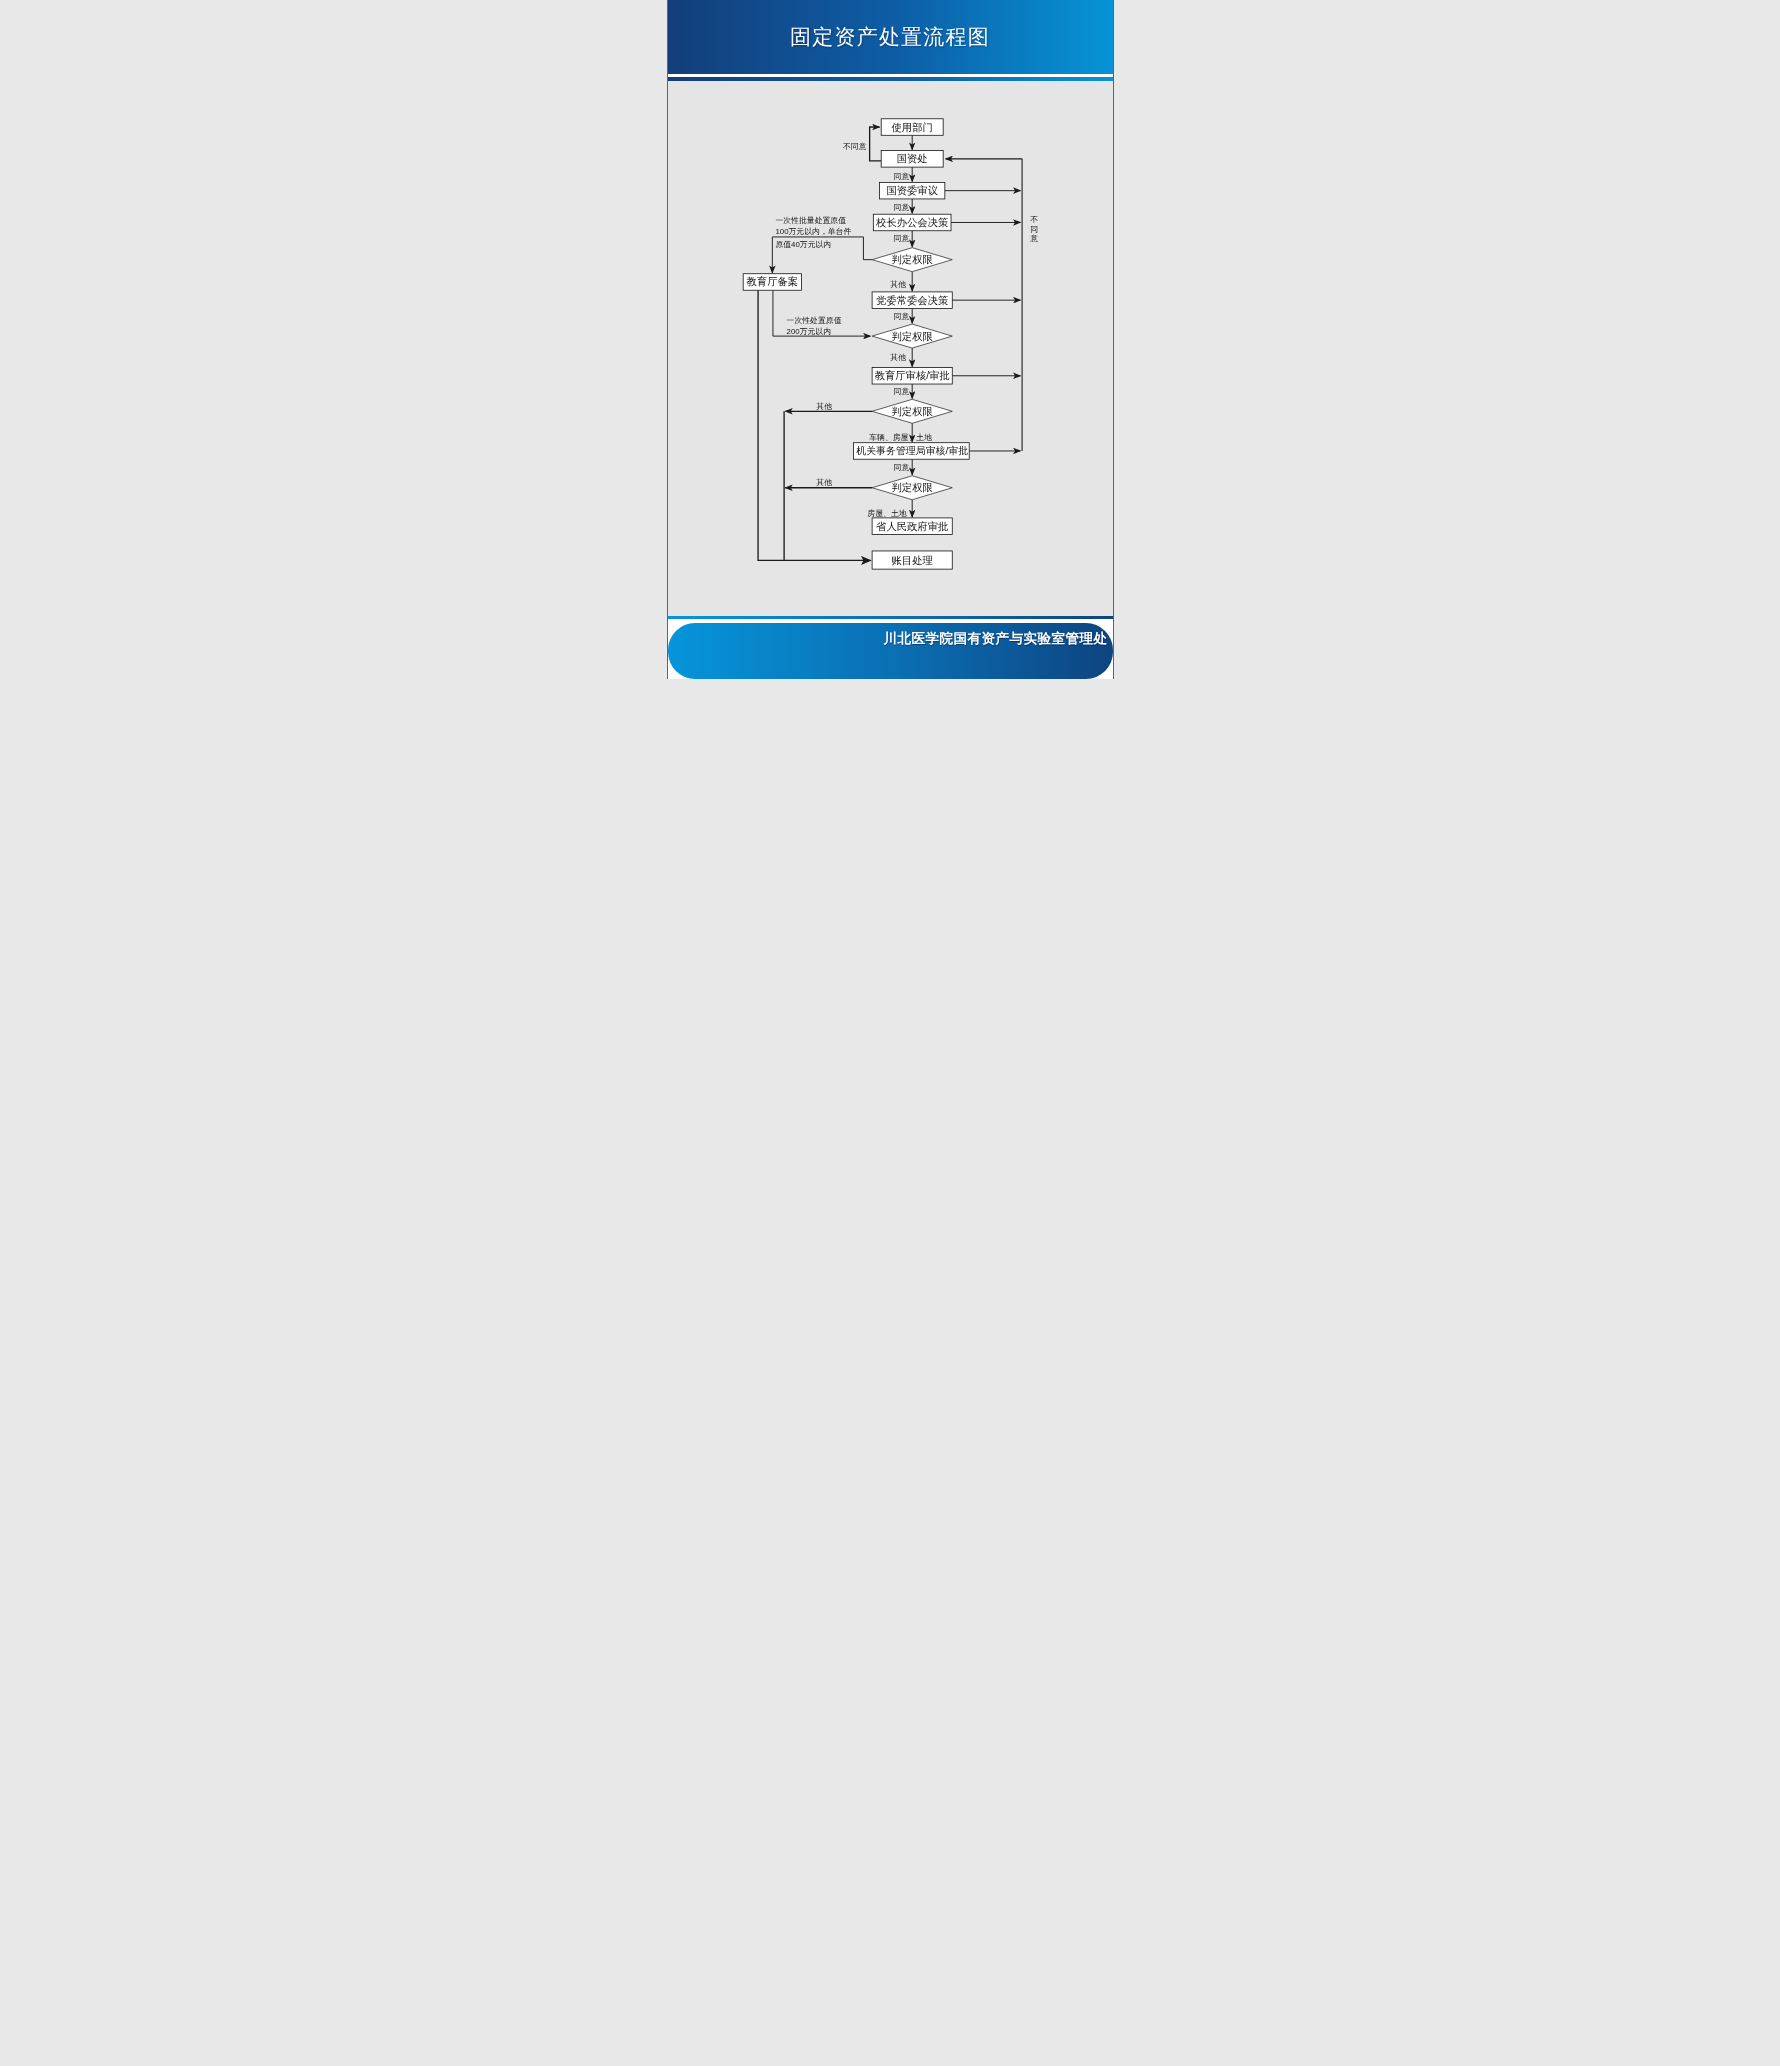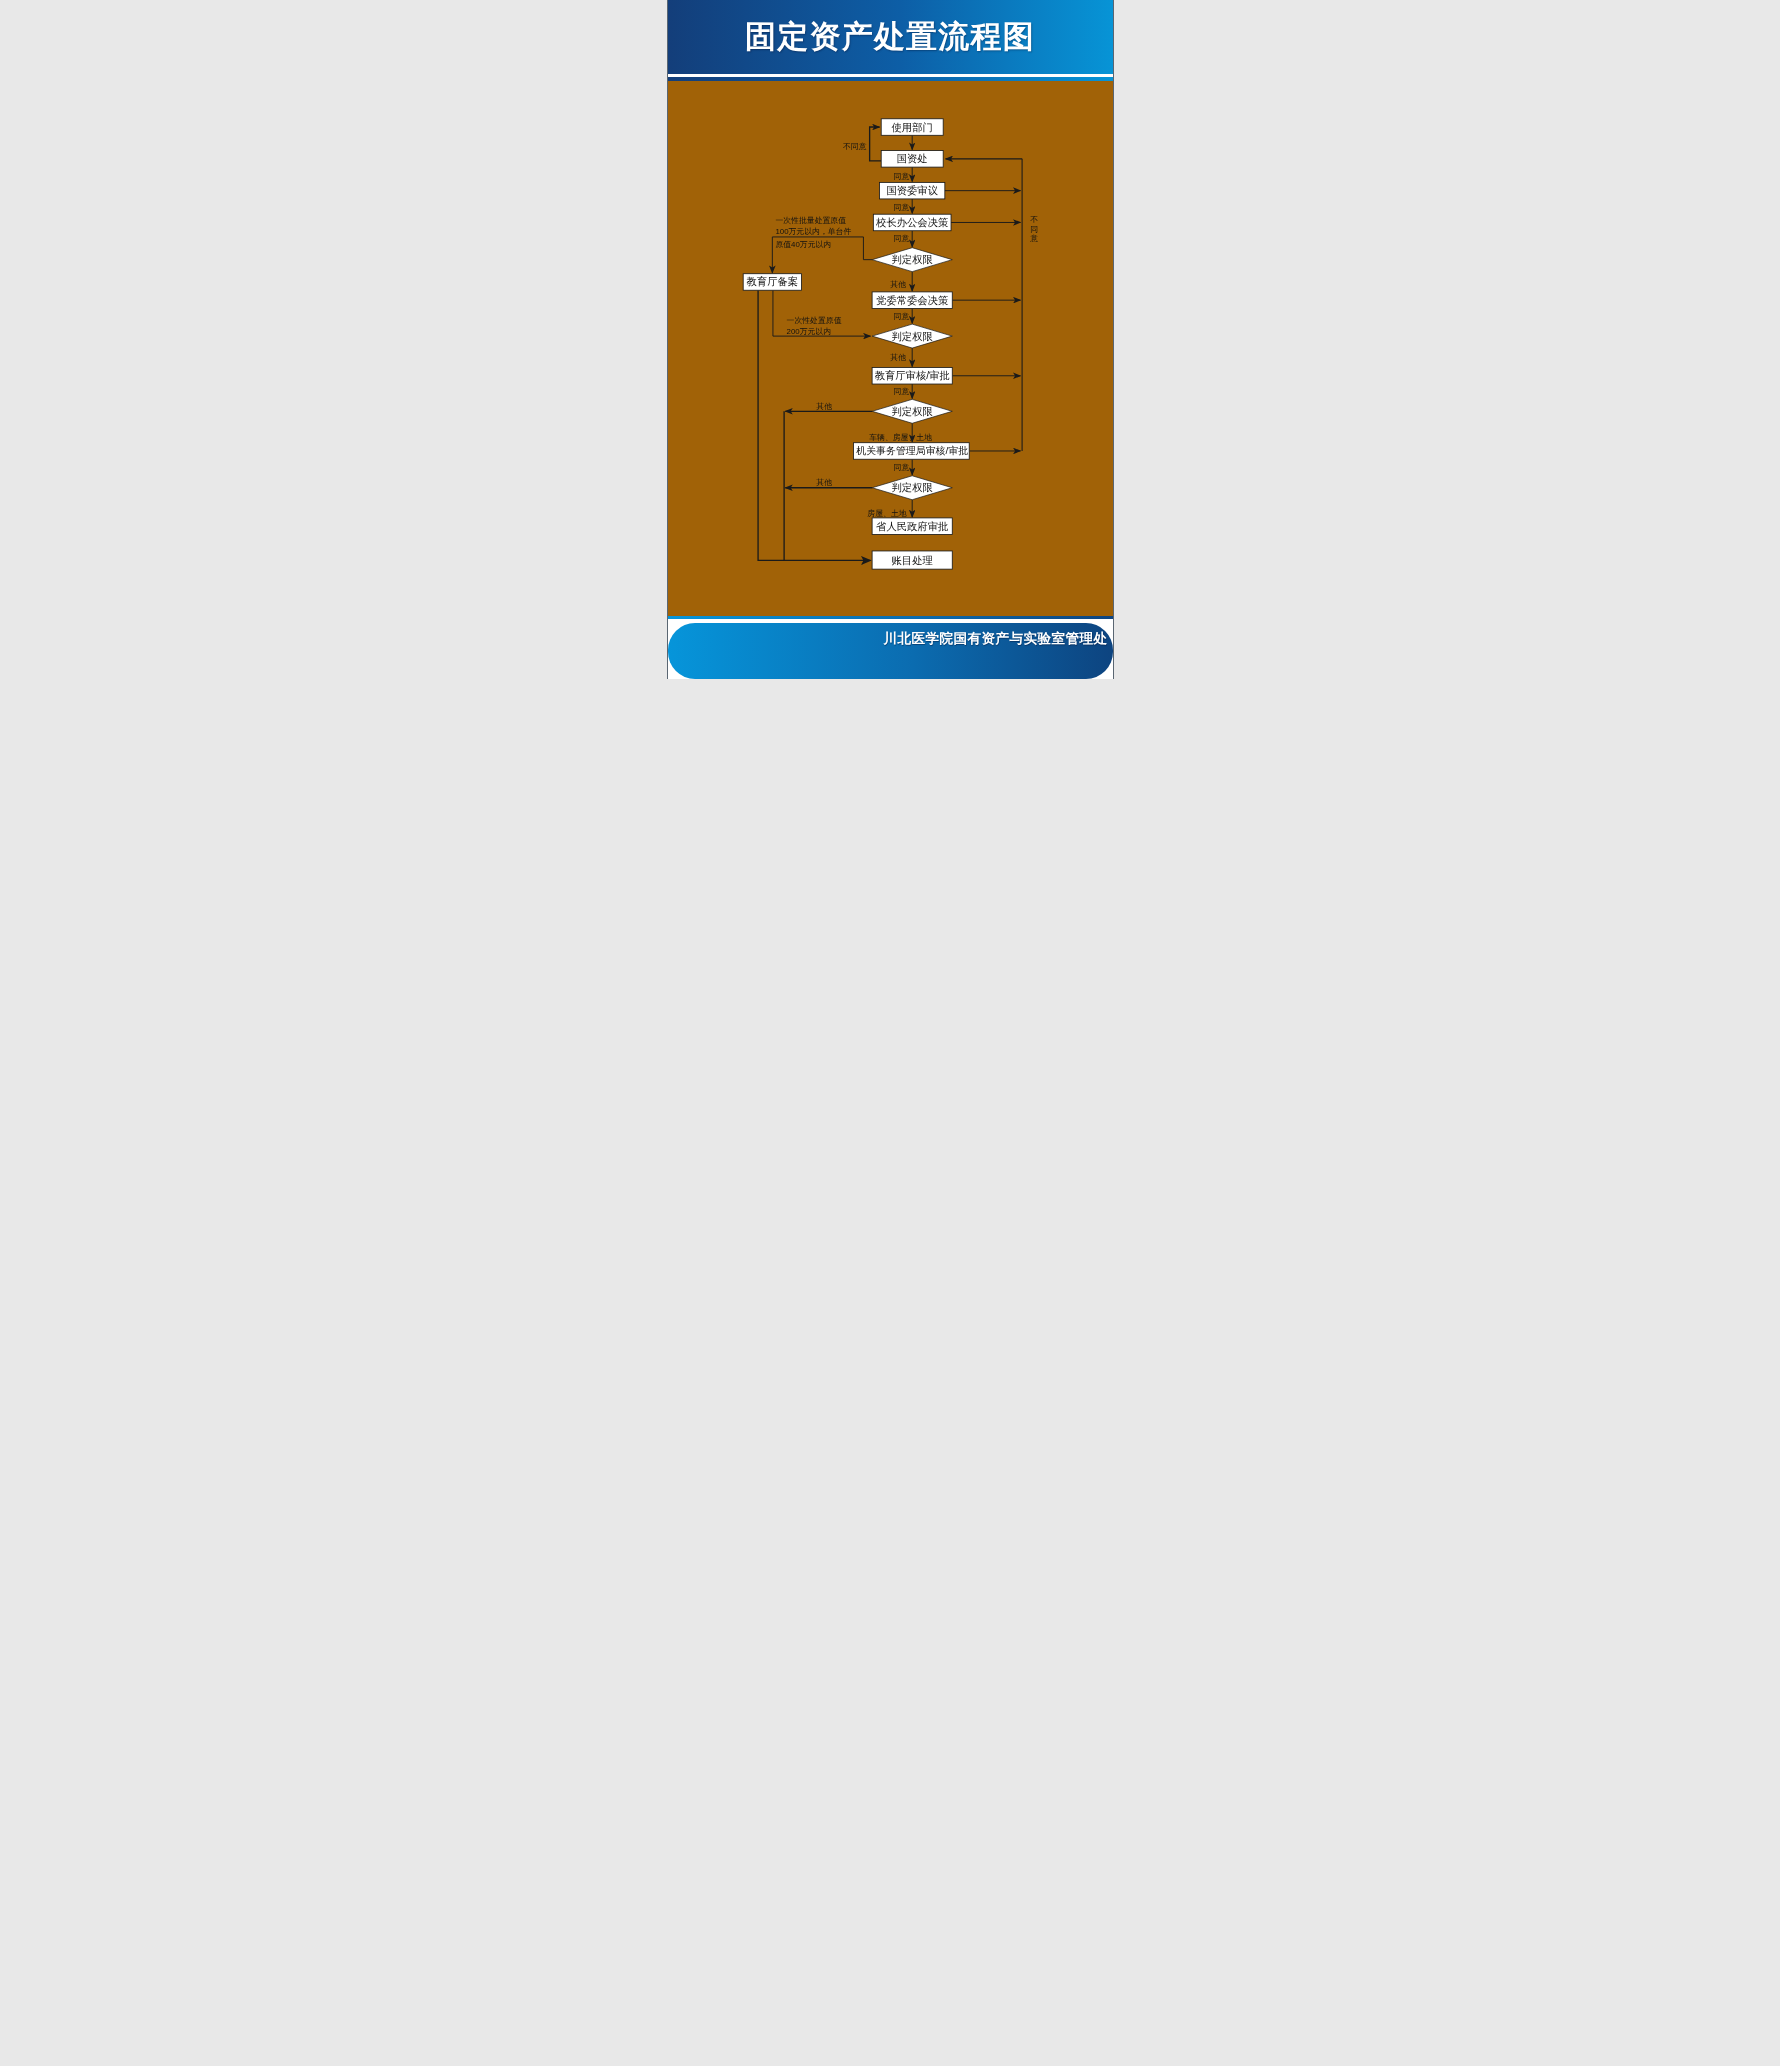--- a/index.html
+++ b/index.html
@@ -8,28 +8,28 @@
     background:#ffffff;outline:0.4px solid #5a6672;
     font-family:"Liberation Sans","DejaVu Sans",sans-serif;
     display:flex;flex-direction:column;
   }
   .hdr{
     height:74px;flex:0 0 auto;
     background:linear-gradient(90deg,#133e7a 0%,#0d5ea6 52%,#0794d6 100%);
     display:flex;align-items:center;justify-content:center;
   }
   .hdr-title{
-    color:#ffffff;font-size:31px;font-weight:700;letter-spacing:1.2px;
+    color:#ffffff;font-size:21px;font-weight:400;letter-spacing:1.2px;
     text-shadow:0.8px 1.2px 1.7px rgba(0,10,40,.35);white-space:nowrap;
   }
   .strip-white-top{height:3.3px;background:#ffffff;flex:0 0 auto;}
   .strip-blue-top{height:3.7px;flex:0 0 auto;
     background:linear-gradient(90deg,#133e7a 0%,#0d5ea6 52%,#0794d6 100%);}
   .body{
-    flex:0 0 auto;height:535px;background:#a16207;position:relative;
+    flex:0 0 auto;height:535px;background:#e5e5e5;position:relative;
   }
   .strip-blue-bot{height:3.3px;flex:0 0 auto;
     background:linear-gradient(90deg,#0695da 0%,#0b6cb0 55%,#0d4480 100%);}
   .strip-white-bot{height:4.1px;background:#ffffff;flex:0 0 auto;}
   .ftr{
     flex:1 1 auto;
     background:linear-gradient(90deg,#0695da 0%,#0b6cb0 55%,#0d4480 100%);
     display:flex;align-items:flex-start;justify-content:flex-end;
     padding:6.6px 5px 0 0;box-sizing:border-box;border-radius:27px;
   }

